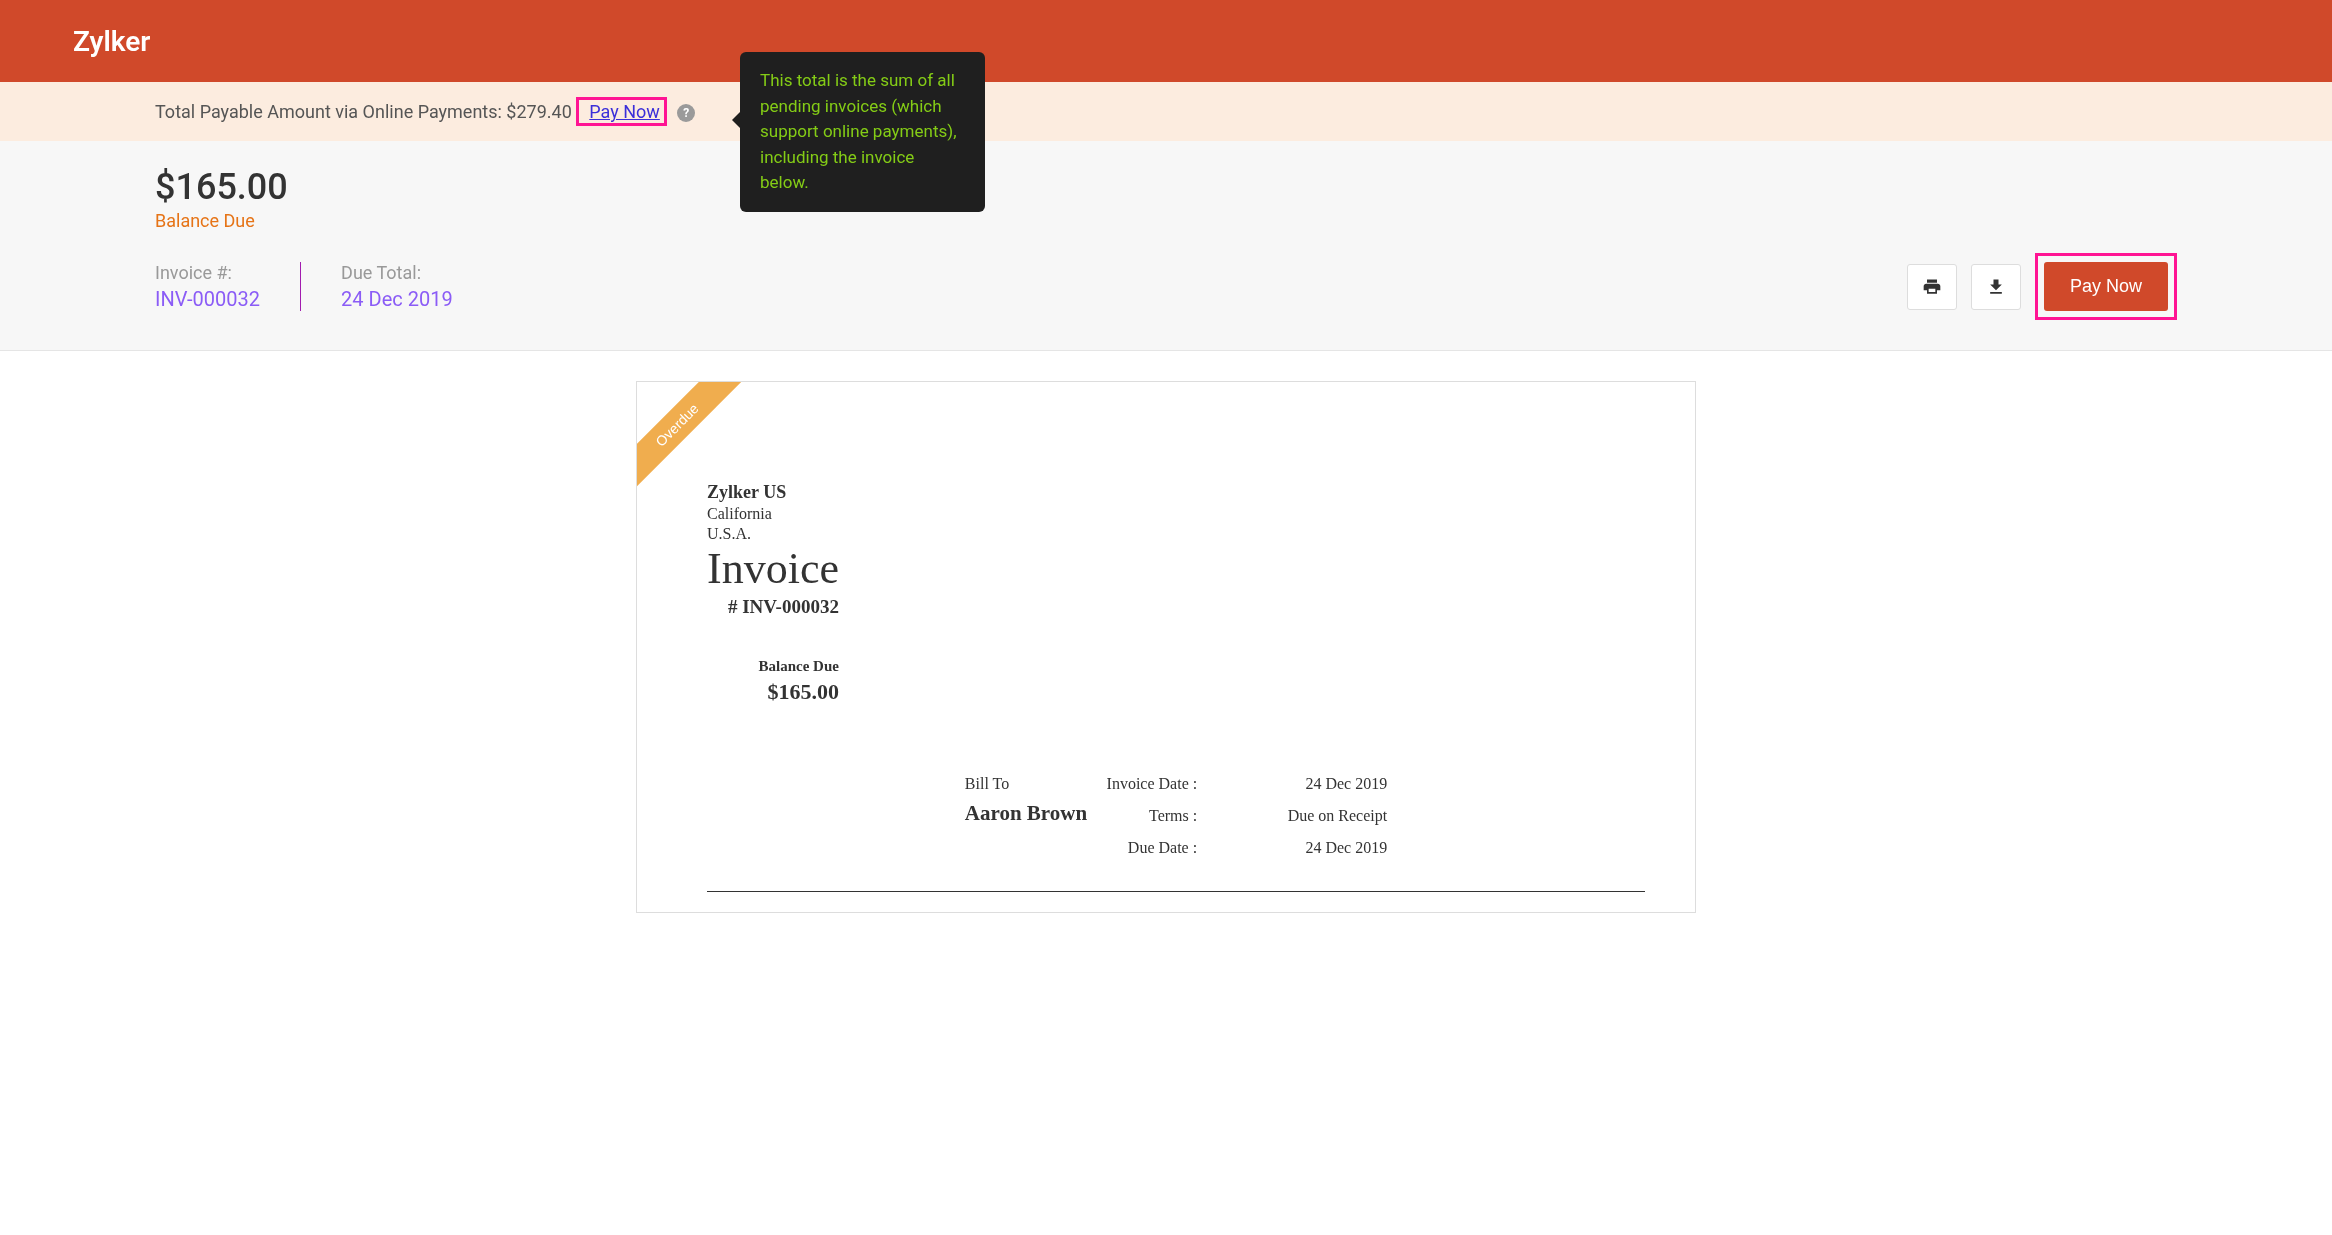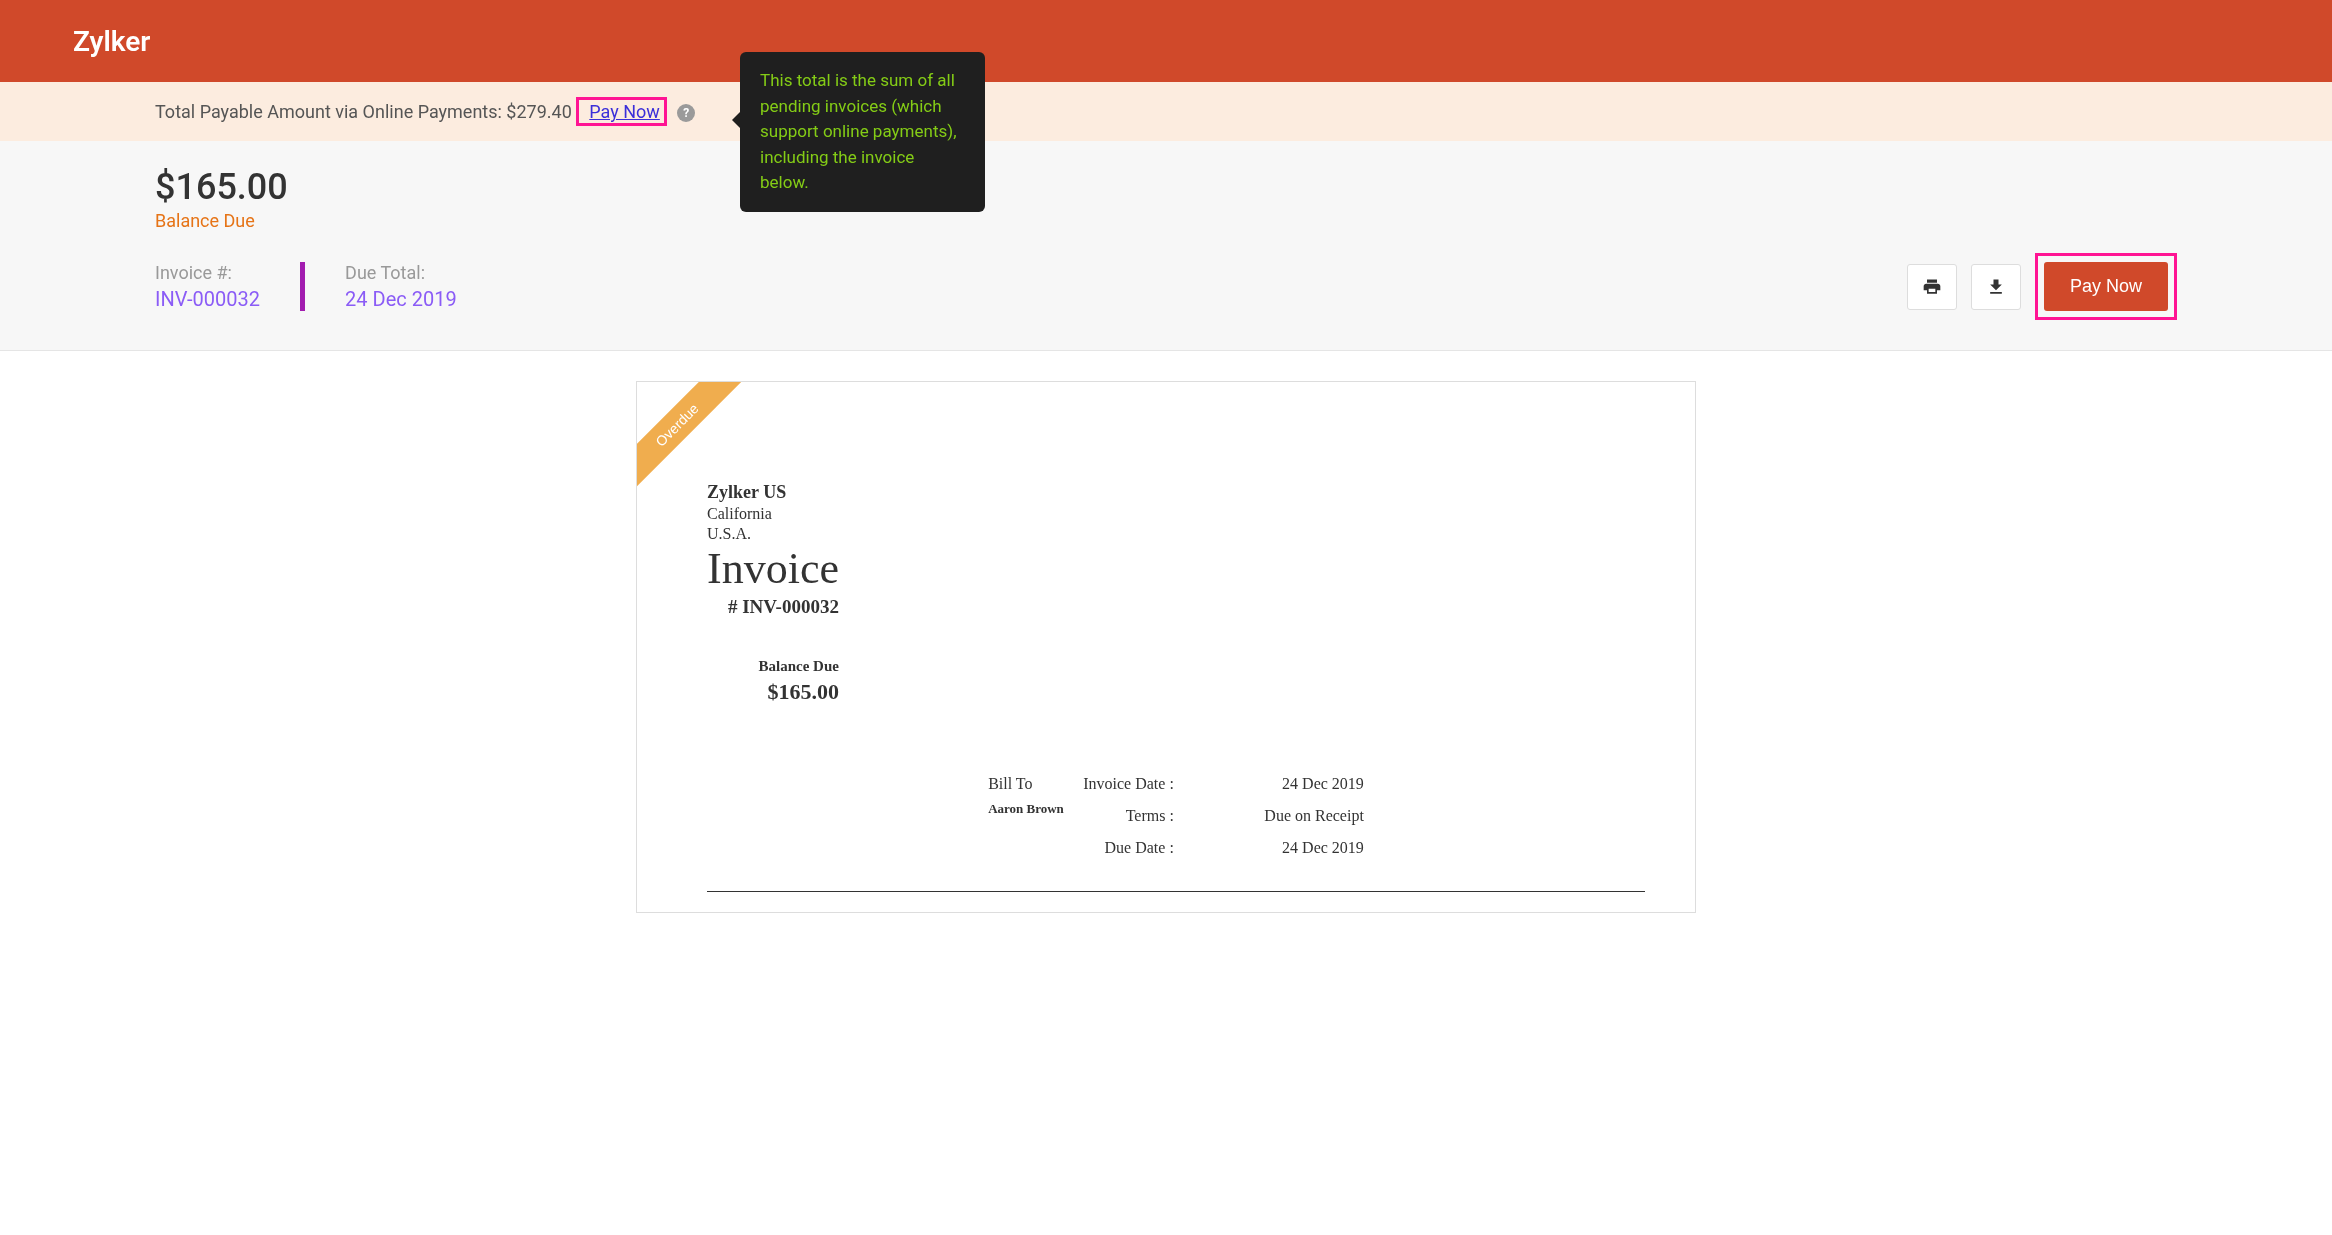--- a/index.html
+++ b/index.html
@@ -93,21 +93,21 @@
   .meta-row {
     display: flex;
     align-items: center;
     margin-top: 22px;
   }
   .meta-block {
     margin-right: 40px;
     padding-right: 40px;
   }
   .meta-block.divider {
-    border-right: 5px solid #a21caf;
+    border-right: 1px solid #a21caf;
   }
   .meta-label { color: #999; font-size: 18px; margin-bottom: 4px; }
   .meta-value { color: #8b5cf6; font-size: 20px; }
   .actions { margin-left: auto; display: flex; align-items: center; gap: 14px; }
   .icon-btn {
     width: 50px; height: 46px;
     border: 1px solid #ddd;
     background: #fff;
     border-radius: 3px;
     display: flex;
@@ -158,21 +158,21 @@
   .from-block .org { font-weight: bold; font-size: 18px; }
   .from-block .line { font-size: 16px; margin-top: 2px; }
   .title-block { text-align: right; }
   .inv-title { font-size: 44px; font-weight: normal; }
   .inv-num { font-size: 19px; font-weight: bold; margin-top: 2px; }
   .bal-block { text-align: right; margin-top: 40px; }
   .bal-lbl { font-weight: bold; font-size: 15px; }
   .bal-amt { font-weight: bold; font-size: 22px; margin-top: 4px; }
   .body-row { display: flex; justify-content: center; margin-top: 70px; align-items: flex-start; }
   .billto .lbl { font-size: 16px; margin-bottom: 8px; }
-  .billto .name { font-weight: bold; font-size: 13px; }
+  .billto .name { font-weight: bold; font-size: 21px; }
   .dates-block { text-align: right; font-size: 16px; }
   .date-row { display: flex; gap: 70px; justify-content: flex-end; margin-bottom: 14px; }
   .date-row .k { min-width: 110px; text-align: right; }
   .date-row .v { min-width: 120px; text-align: right; }
   .hr-line { border: none; border-top: 1.5px solid #333; margin: 20px 0 0 0; }
 </style>
 </head>
 <body>
 
 <div class="top-banner">

